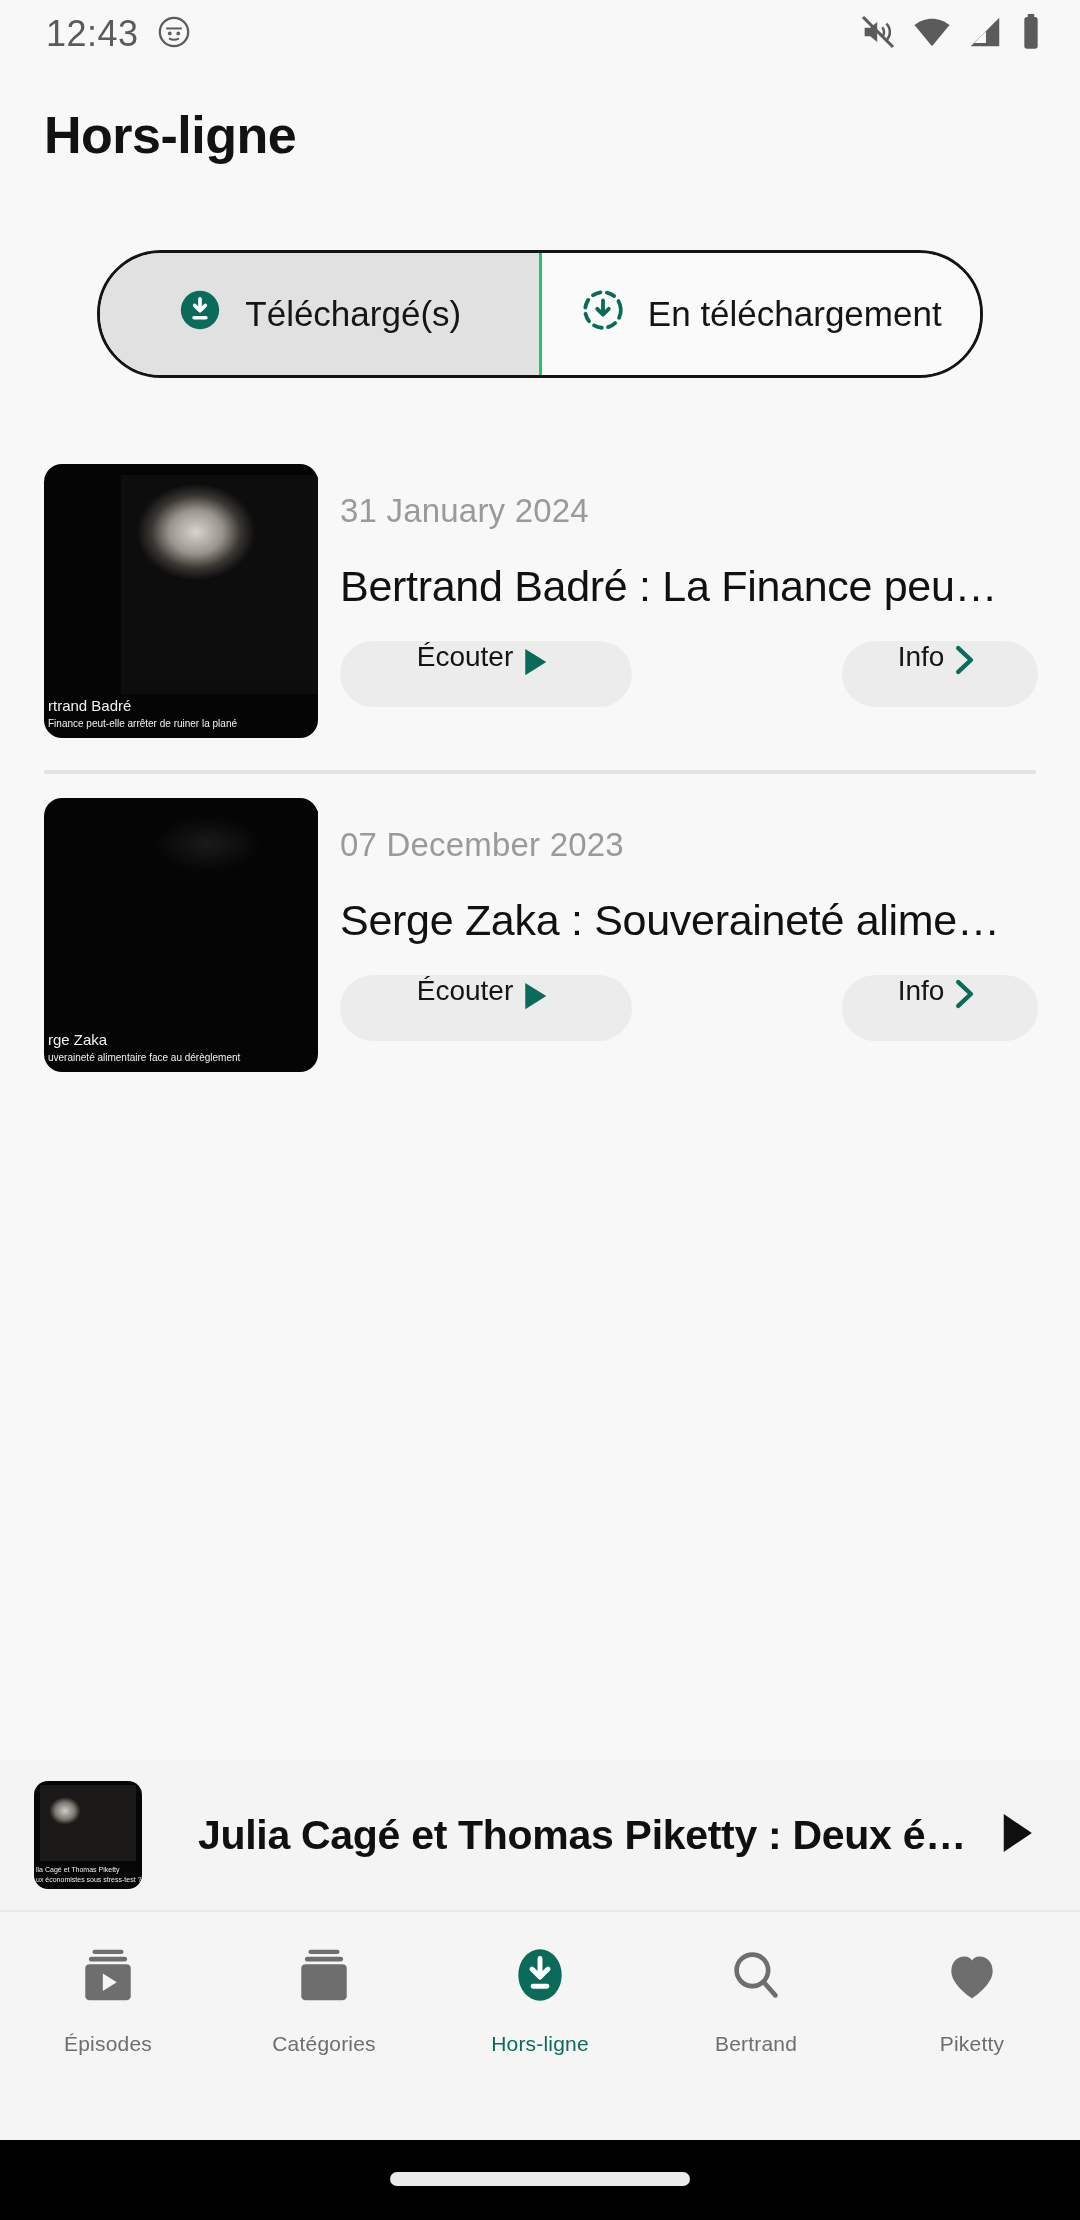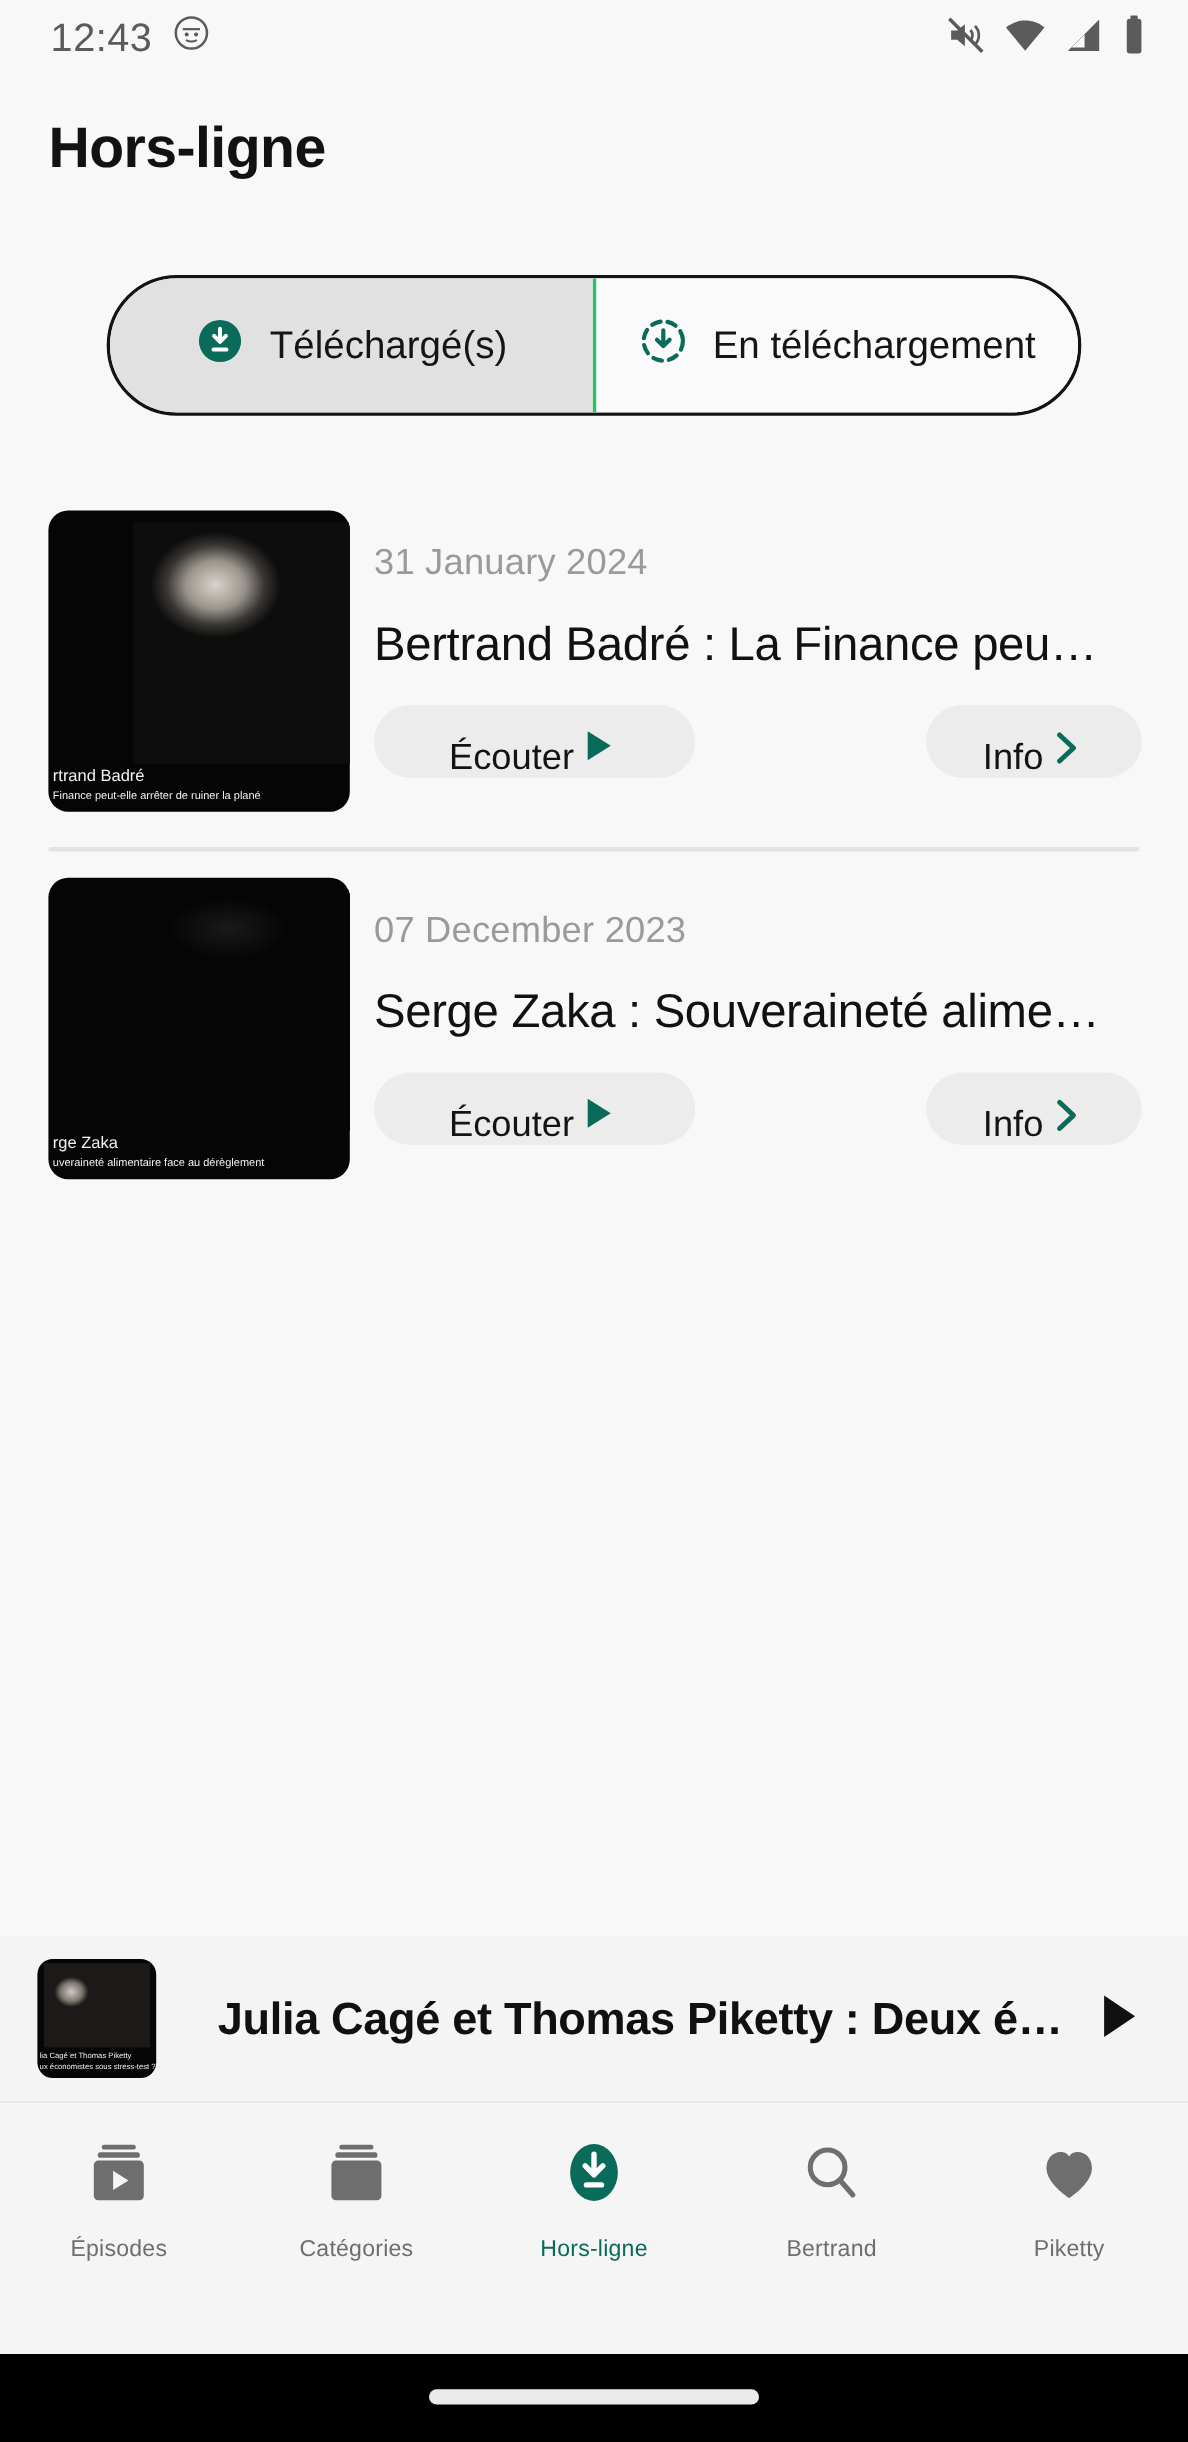--- a/index.html
+++ b/index.html
@@ -23,21 +23,21 @@
     position: absolute;
     top: 0; left: 0;
     width: 1080px;
     height: 68px;
     display: flex;
     align-items: center;
     justify-content: space-between;
     padding: 0 36px 0 46px;
     background: #f8f8f8;
   }
-  .sb-left { display: flex; gap: 18px; }
+  .sb-left { display: flex; align-items: center; gap: 18px; }
   #clock {
     font-size: 36px;
     color: #5b5b5b;
     letter-spacing: 0.5px;
     font-family: "Liberation Sans", sans-serif;
   }
   .sb-right { display: flex; align-items: center; gap: 14px; }
 
   
   #page-title {
@@ -161,23 +161,23 @@
     justify-content: space-between;
     margin-top: 30px;
     padding-right: 10px;
   }
   .pill {
     background: #ececec;
     border: none;
     border-radius: 50px;
     height: 66px;
     display: inline-flex;
-    align-items: flex-end;
+    align-items: flex-start;
     padding: 0 32px;
-    font-size: 33px;
+    font-size: 28px;
     color: #141414;
     font-family: "Liberation Sans", sans-serif;
   }
   .pill.listen { min-width: 292px; justify-content: center; }
   .pill.info { min-width: 196px; justify-content: center; }
 
   .divider {
     height: 4px;
     background: #e3e3e3;
     margin: 32px 44px 0 44px;

